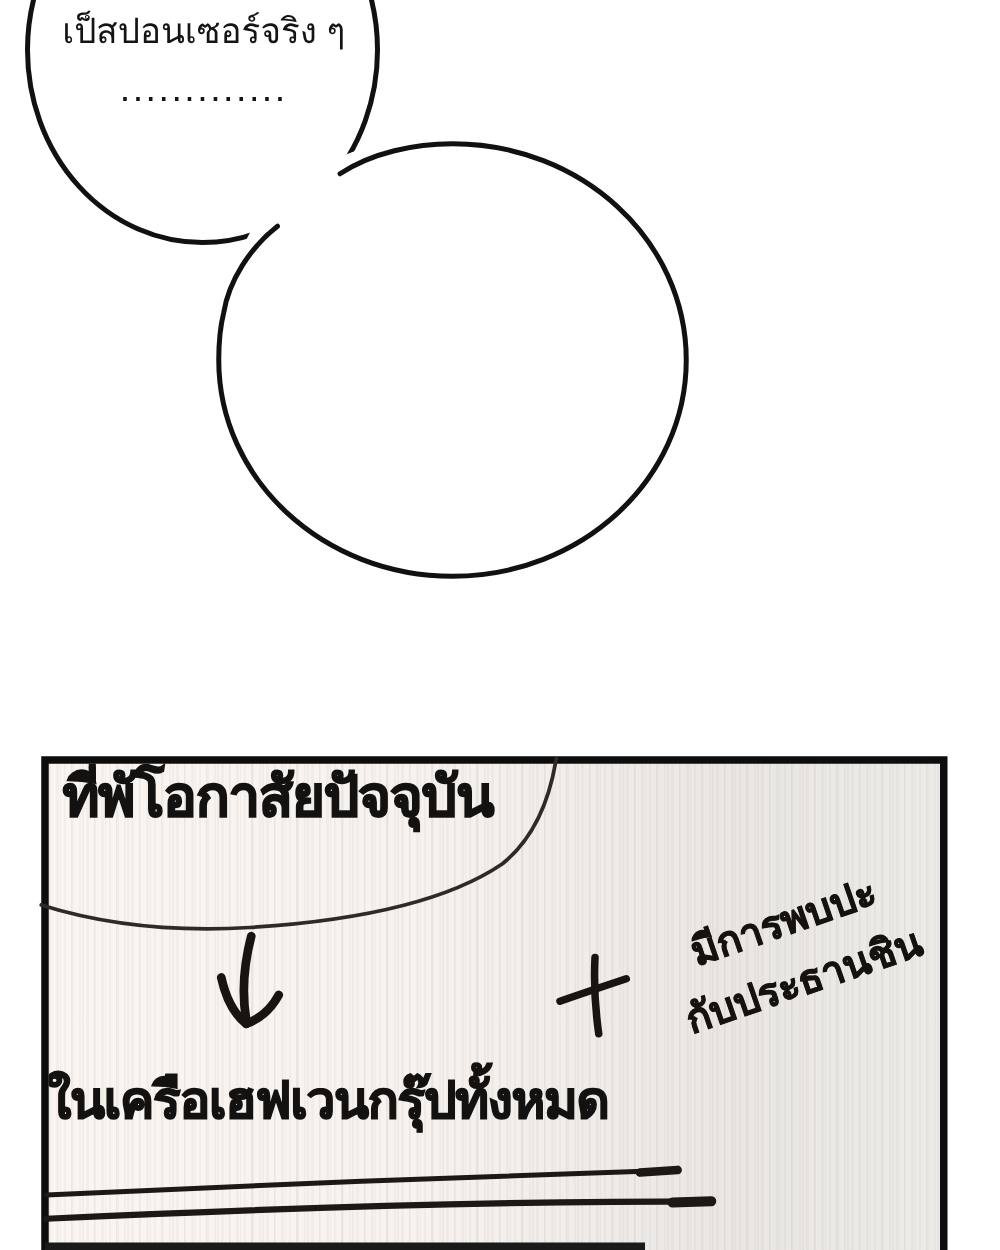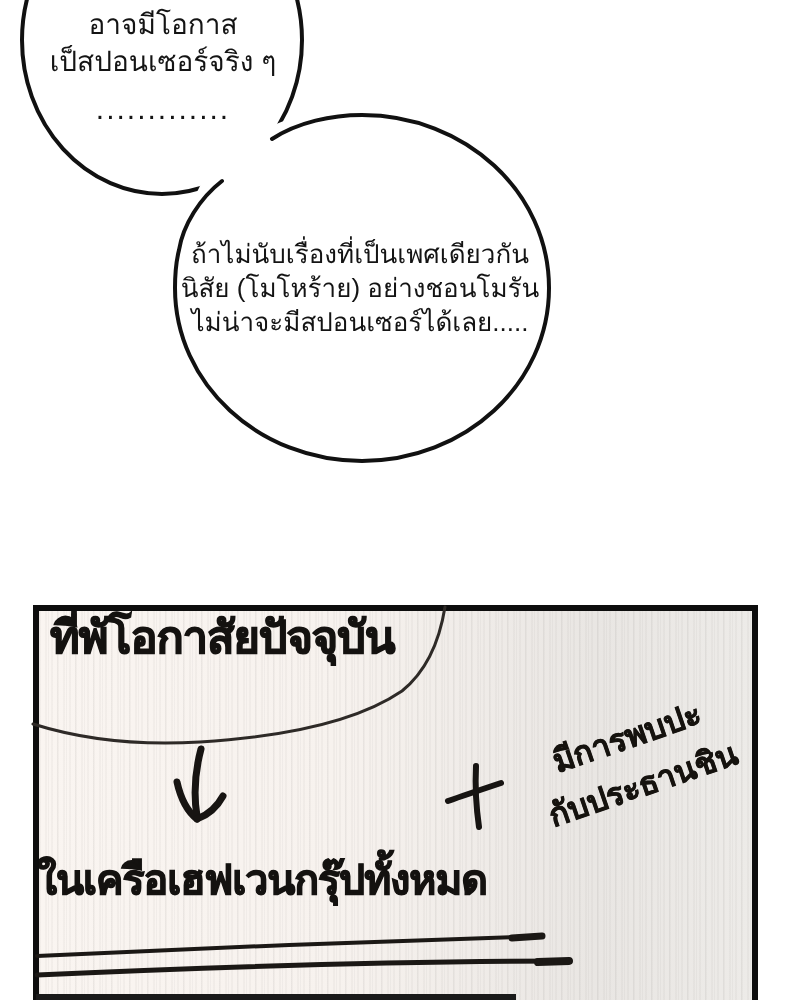--- a/index.html
+++ b/index.html
@@ -99,24 +99,18 @@
     </g>
     <g fill="none" stroke="#1b1815" stroke-linecap="round">
       <path stroke-width="5" d="M 37,975 C 210,967 400,961 570,961"></path>
       <path stroke-width="8" d="M 538,962 L 569,961"></path>
     </g>
 
     <rect x="36" y="994" width="480" height="8" fill="#1a1a1a"></rect>
   </svg>
 
   <div class="bubble-text bt1">
-    <div>อาจมีโอกาส</div>
     <div>เป็สปอนเซอร์จริง ๆ</div>
     <div class="dots">.............</div>
   </div>
 
-  <div class="bubble-text bt2">
-    <div>ถ้าไม่นับเรื่องที่เป็นเพศเดียวกัน</div>
-    <div>นิสัย (โมโหร้าย) อย่างชอนโมรัน</div>
-    <div>ไม่น่าจะมีสปอนเซอร์ได้เลย.....</div>
-  </div>
 
 </div>
 
 </body></html>

